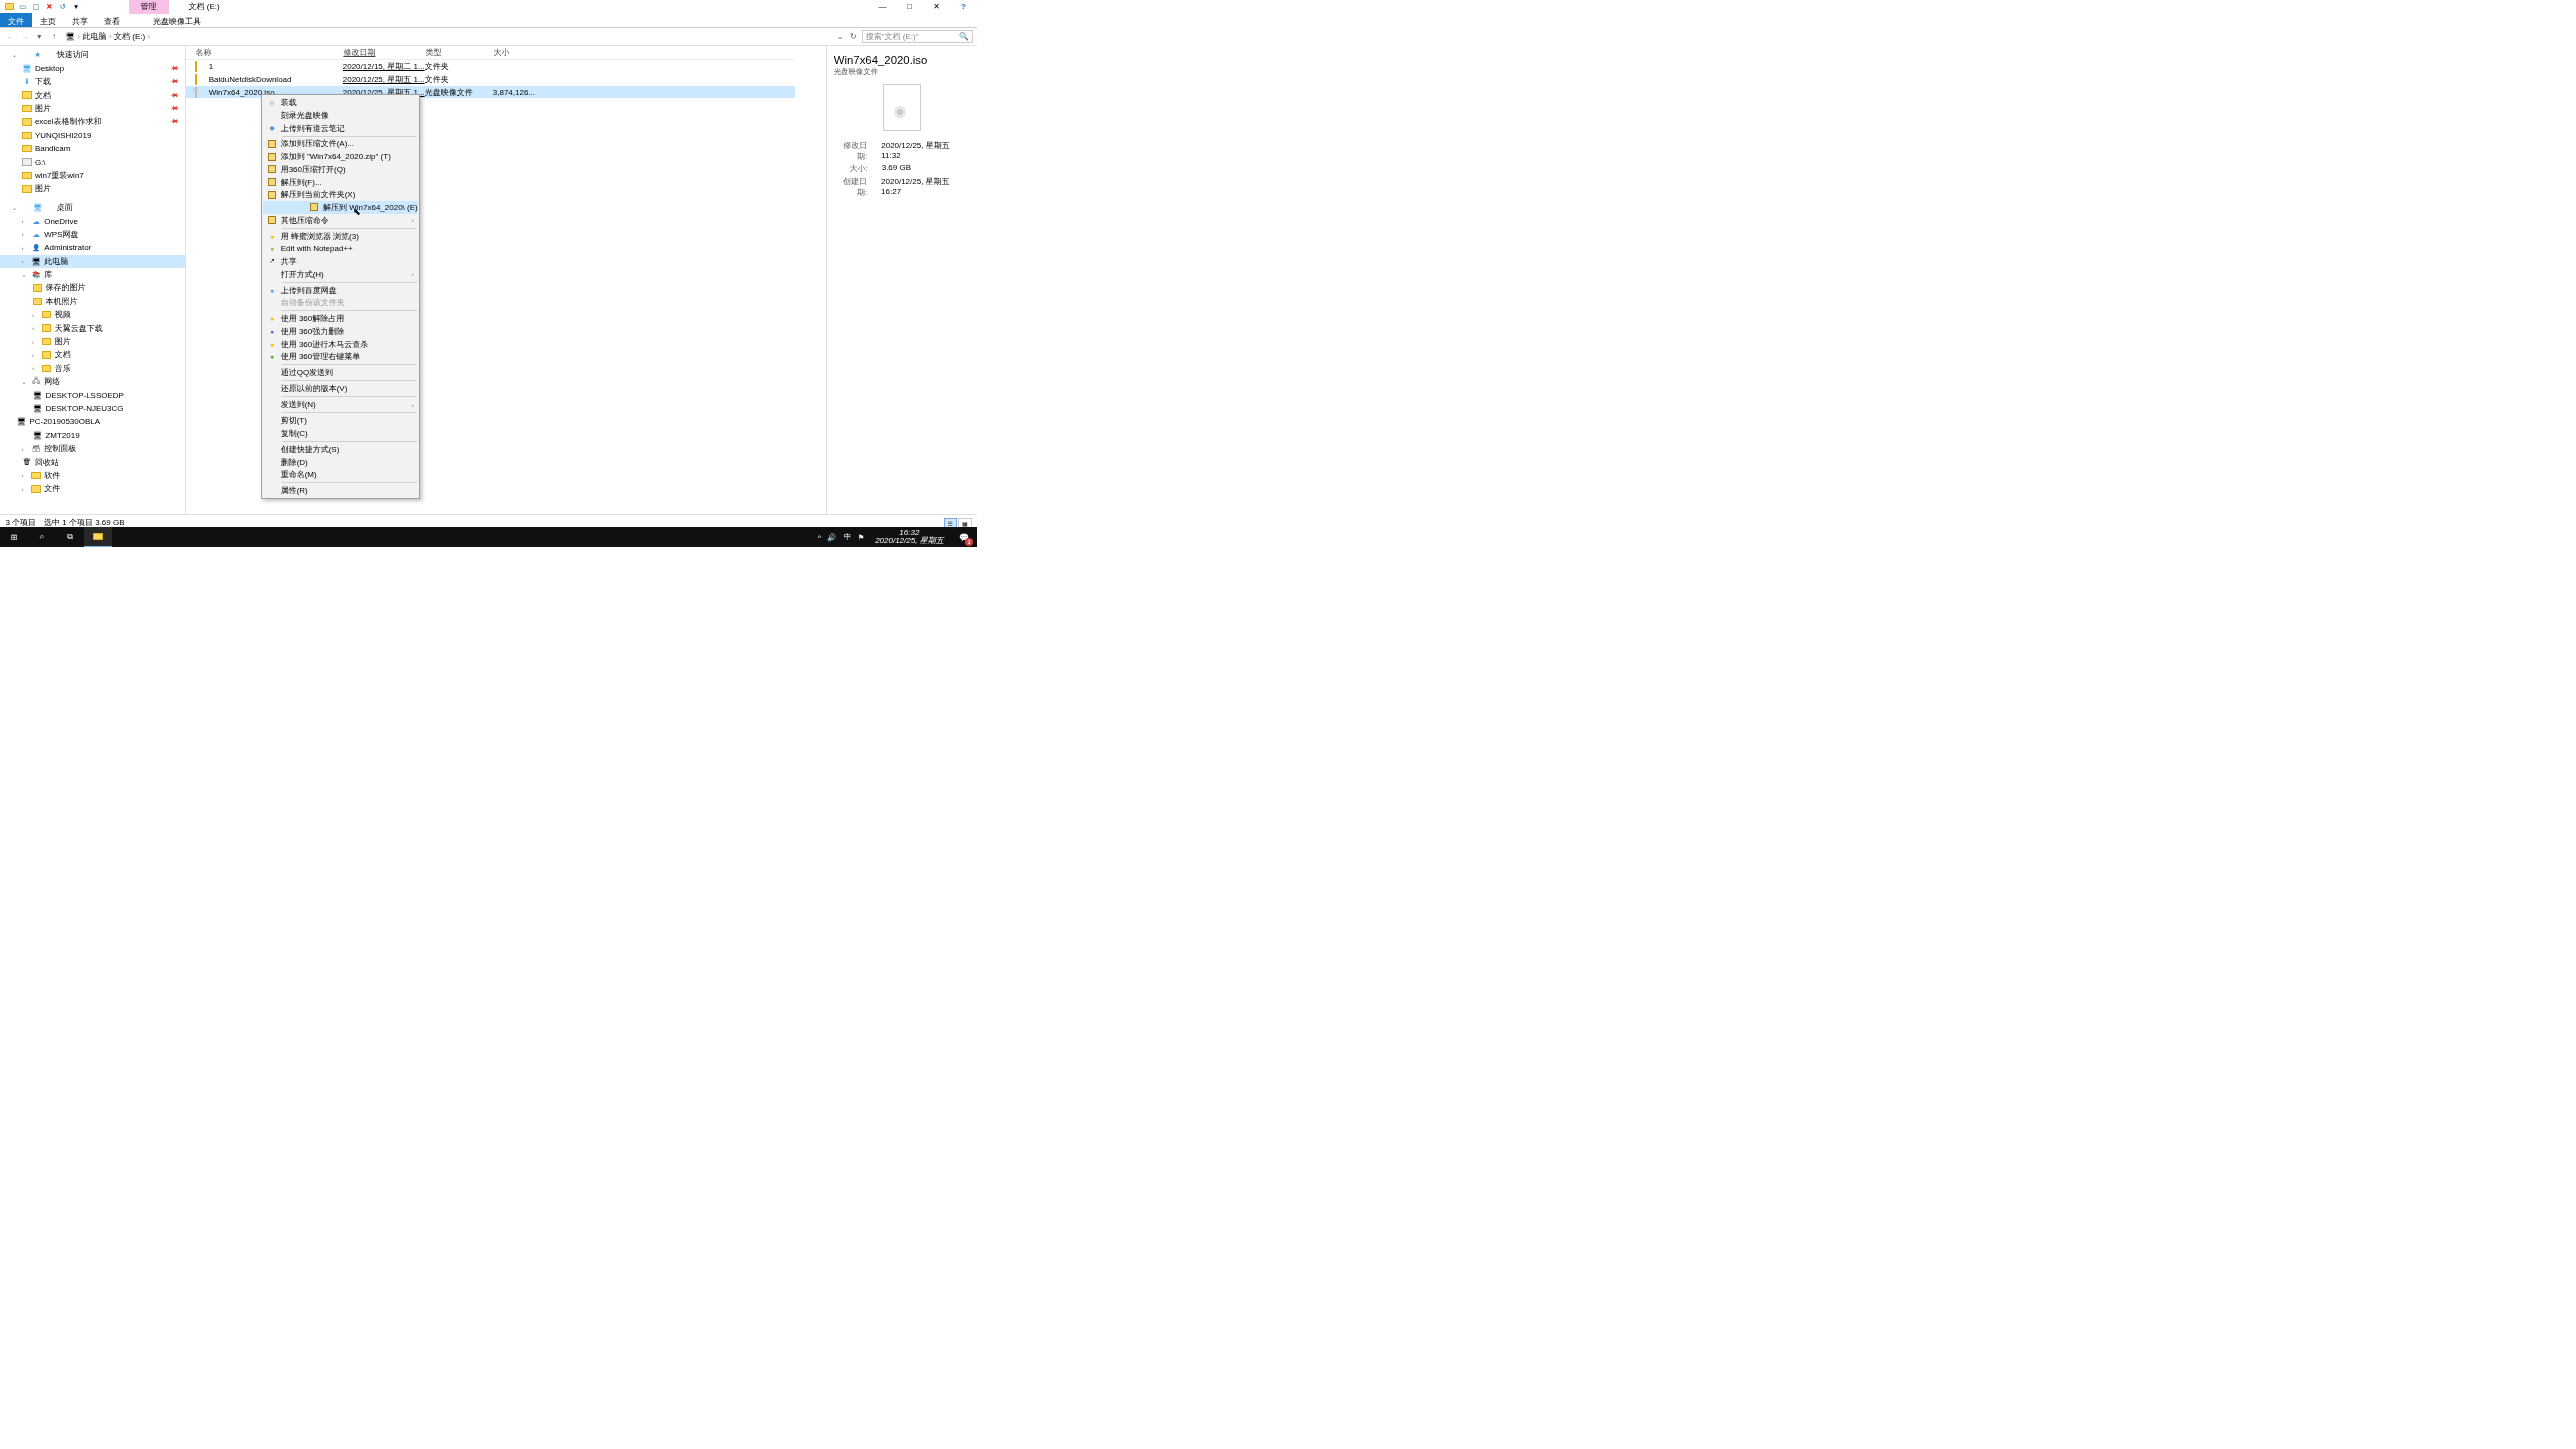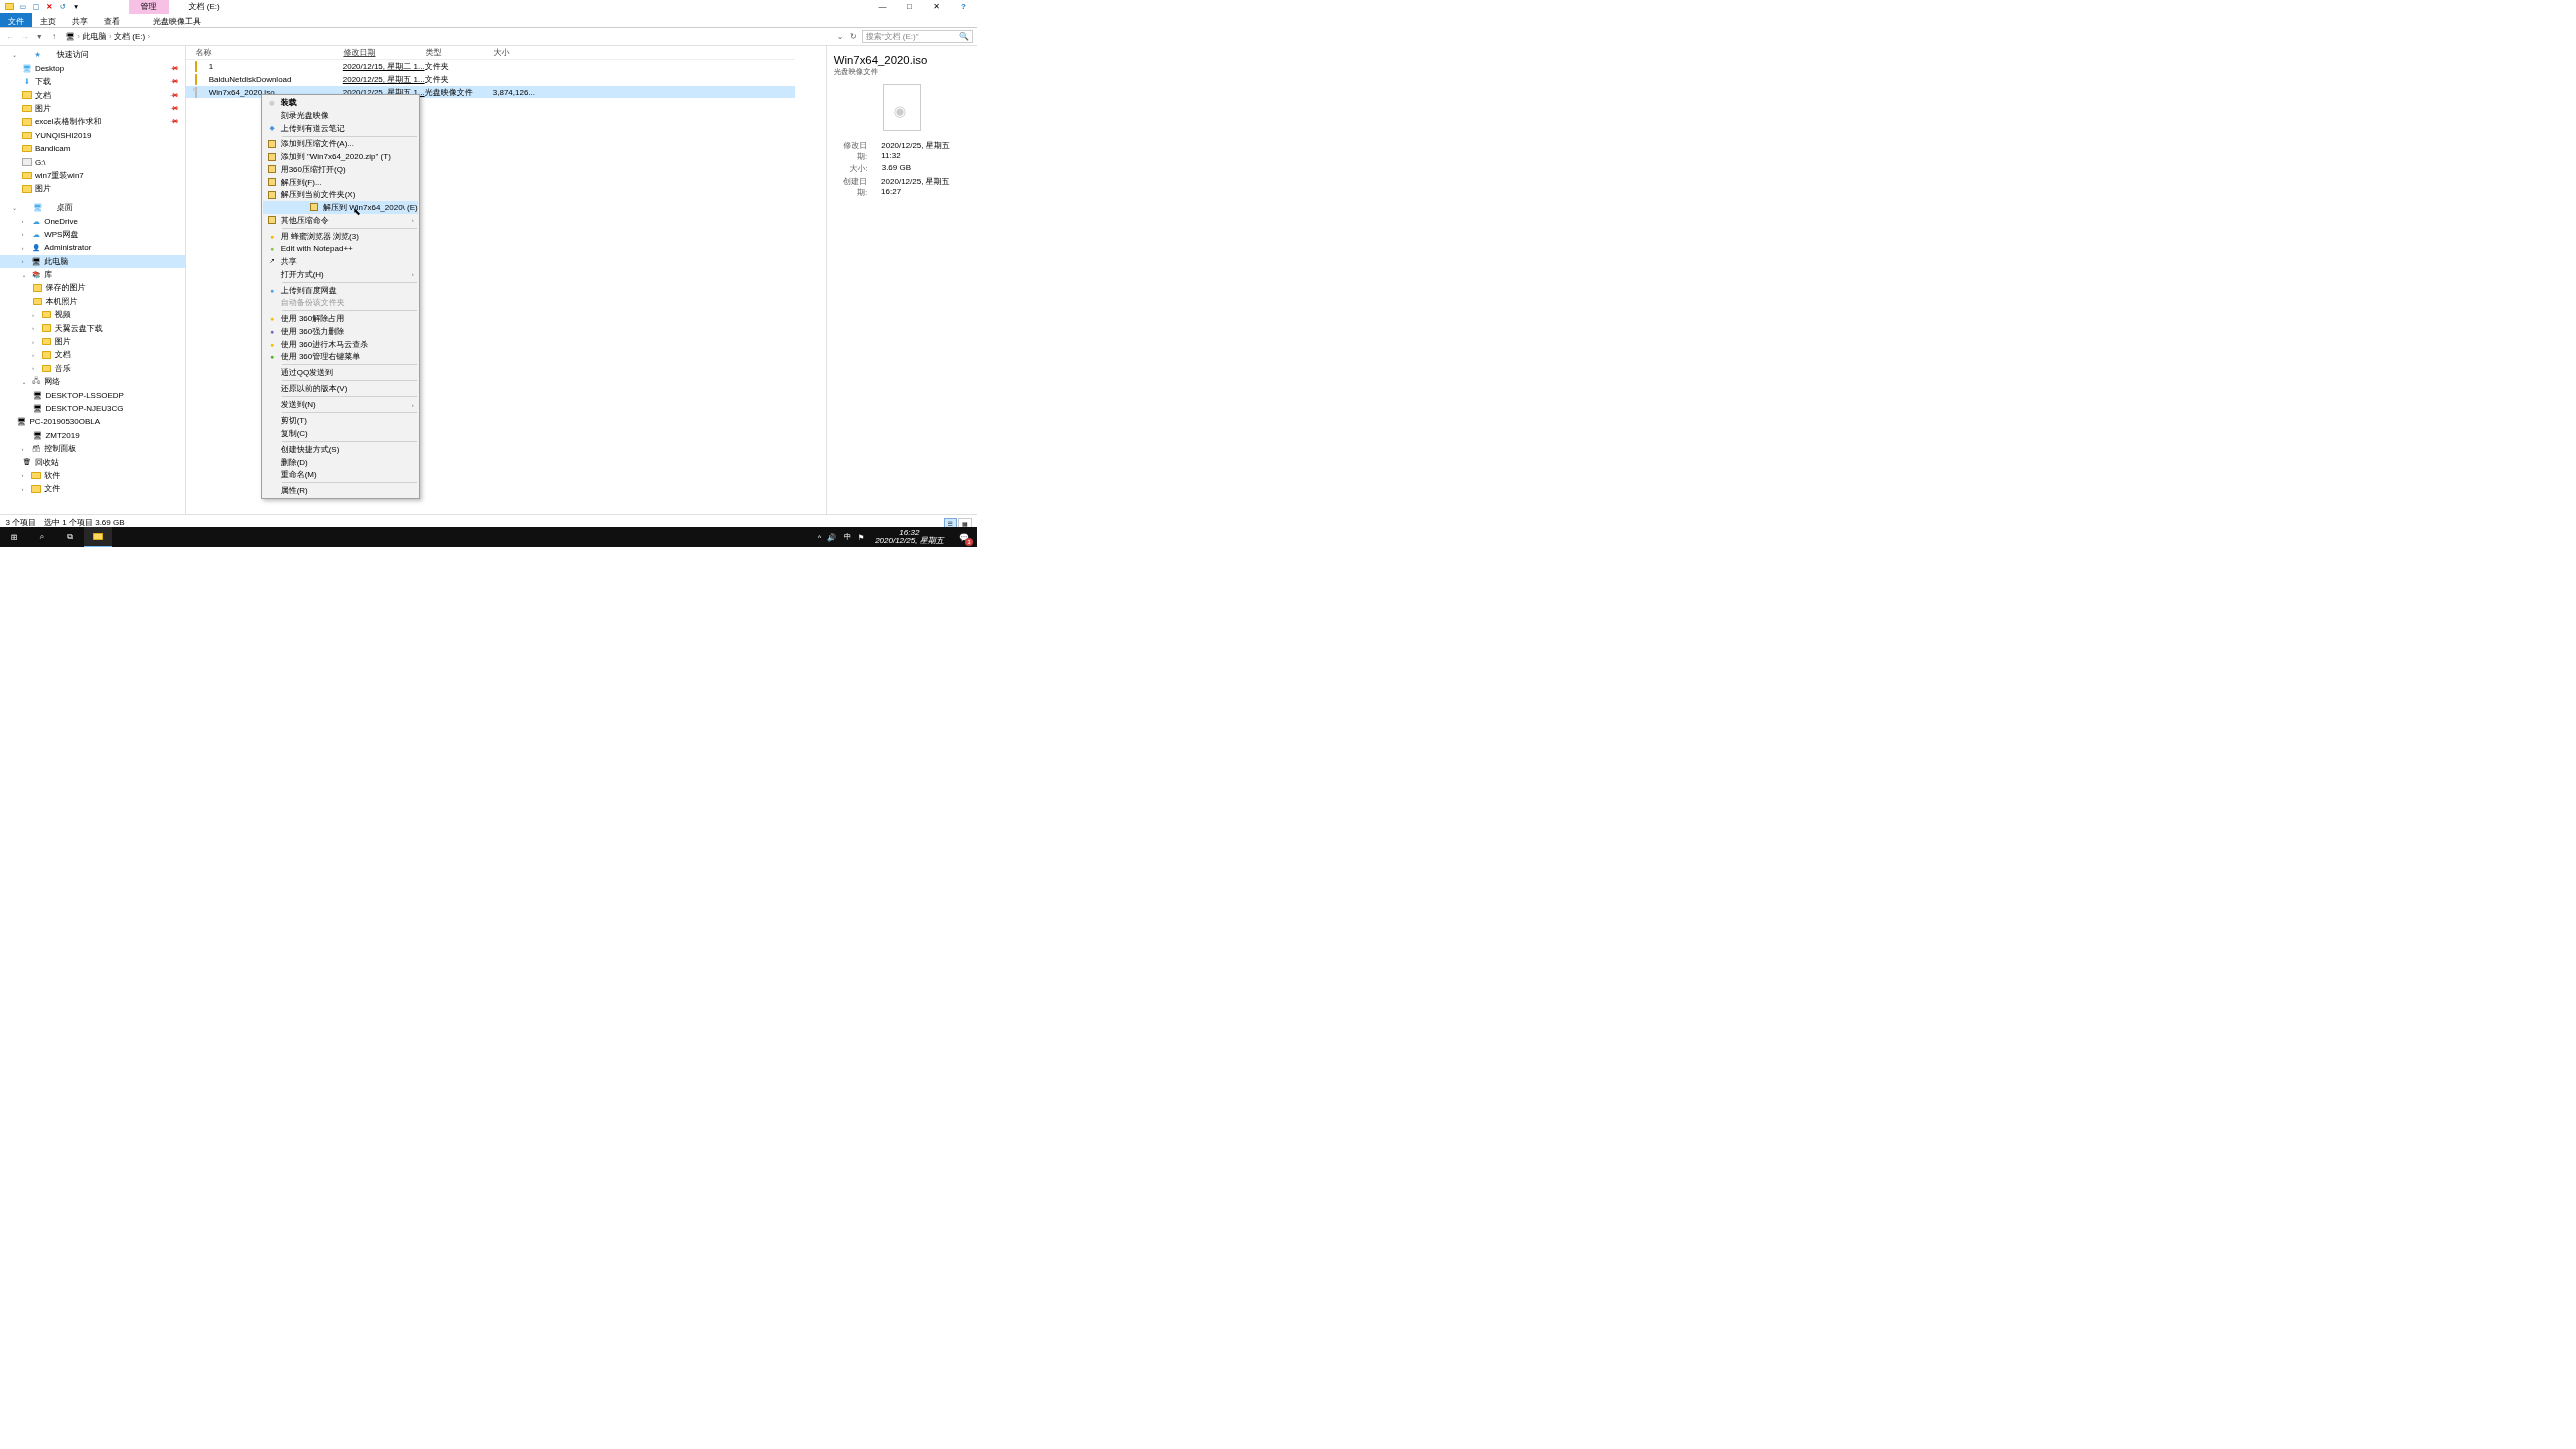--- a/index.html
+++ b/index.html
@@ -75,21 +75,21 @@
   .d-title { font-size: 11.4px; margin-bottom: 1.3px; }
   .d-type { font-size: 7.4px; color: #555; margin-bottom: 6.7px; }
   .d-thumb { width: 38px; height: 47px; border: 0.7px solid #ccc; margin: 0 auto 9.4px; position: relative; background: #fff; }
   .d-thumb::after { content: "◉"; position: absolute; left: 9.4px; top: 17.4px; font-size: 14.8px; color: #ccc; }
   .d-row { display: flex; font-size: 7.4px; margin-bottom: 1.3px; }
   .d-k { width: 34px; color: #666; text-align: right; margin-right: 14px; }
 
   
   .ctx { position: absolute; left: 261px; top: 94px; width: 159px; background: #f2f2f2; border: 0.7px solid #a0a0a0; box-shadow: 2px 2px 4px rgba(0,0,0,0.25); padding: 1.3px; z-index: 50; }
   .ctx-item { height: 12.7px; display: flex; align-items: center; padding-left: 2.7px; font-size: 8px; }
-  .ctx-item.bold { font-weight: bold; }
+  .ctx-item.bold { font-weight: normal; }
   .ctx-item.hov { background: #cce8ff; justify-content: flex-end; }
   .ctx-item.dis { color: #999; }
   .ctx-ico { width: 12px; height: 10.7px; margin-right: 2.7px; display: flex; align-items: center; justify-content: center; font-size: 6.7px; }
   .ctx-sub { margin-left: auto; margin-right: 4px; color: #666; font-size: 6px; }
   .ctx-sep { height: 0.7px; background: #d0d0d0; margin: 1.3px 0.7px 1.3px 19px; }
   .zip-ico { background: #f5d877; border: 0.7px solid #a07b1e; width: 8px; height: 8px; }
   .yel-360::before { content: "●"; color: #f0c000; }
   .blu-360::before { content: "●"; color: #4aa0e8; }
   .grn-360::before { content: "●"; color: #50b020; }
   .purp::before { content: "●"; color: #7a5fc5; }

